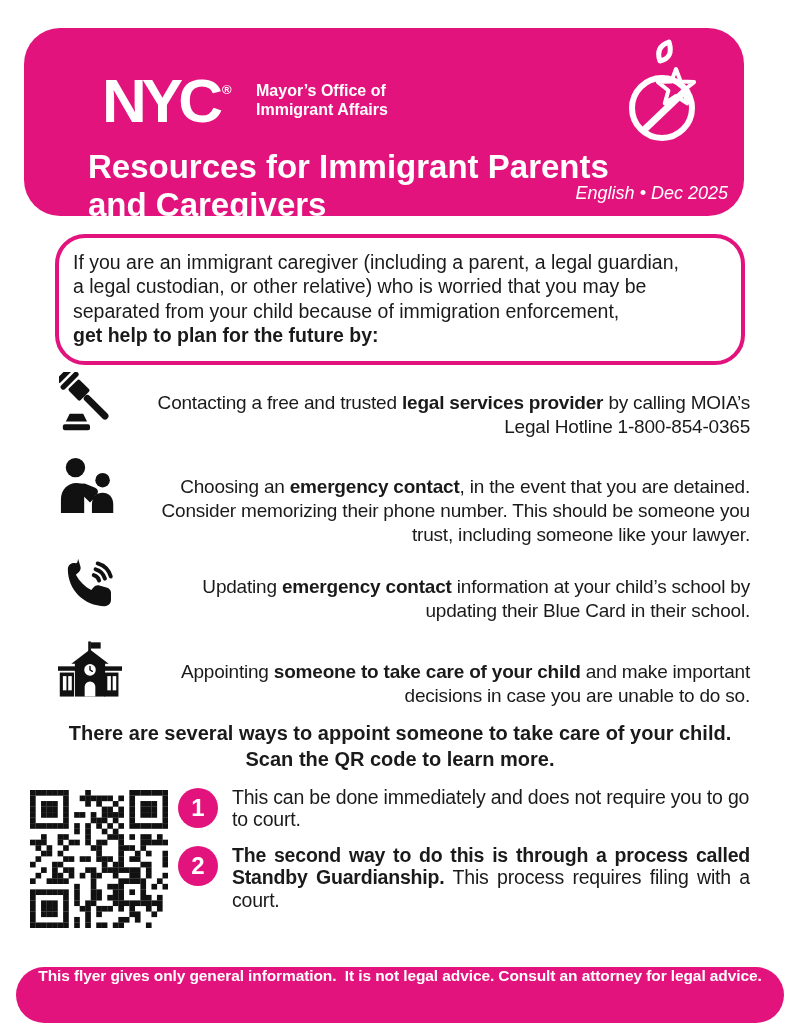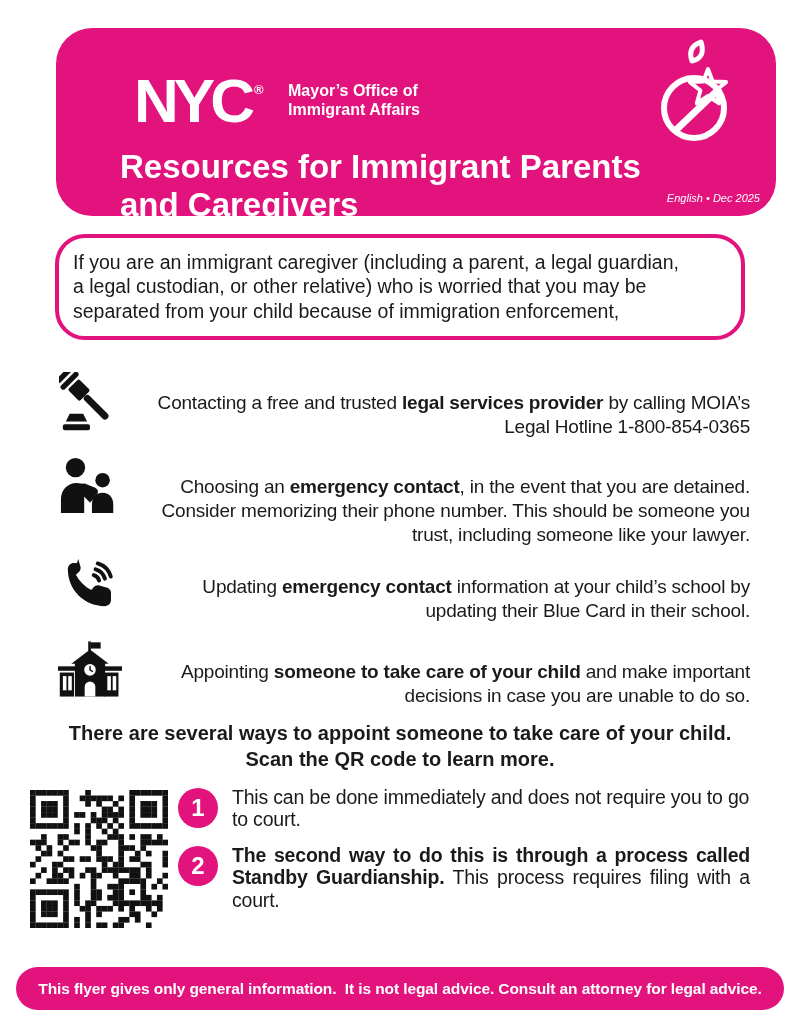--- a/index.html
+++ b/index.html
@@ -4,29 +4,29 @@
 <style>
   :root{
     --pink:#E3137D;
     --ink:#1A1A1A;
   }
   *{box-sizing:border-box;}
   body{margin:0;background:#fff;font-family:"Liberation Sans", sans-serif;color:var(--ink);}
   .page{position:relative;width:800px;height:1035px;background:#fff;overflow:hidden;}
 
   
-  .header{position:absolute;left:56px;top:28px;width:720px;height:188px;
+  .header{position:absolute;left:24px;top:28px;width:720px;height:188px;
     background:var(--pink);border-radius:36px;color:#fff;}
   .nyc-logo{position:absolute;left:78px;top:42px;font-size:62px;font-weight:bold;
     letter-spacing:-5px;line-height:1;}
   .nyc-logo sup{font-size:13px;letter-spacing:0;vertical-align:28px;margin-left:4px;}
   .agency{position:absolute;left:232px;top:54px;font-size:16px;font-weight:bold;line-height:1.18;}
   .torch{position:absolute;right:36px;top:8px;}
   .hero-title{position:absolute;left:64px;top:120px;font-size:33px;font-weight:bold;line-height:1.16;}
-  .hero-meta{position:absolute;right:16px;bottom:12px;font-style:italic;font-size:11px;}
+  .hero-meta{position:absolute;right:16px;bottom:12px;font-style:italic;font-size:18px;}
 
   
   .intro{position:absolute;left:55px;top:234px;width:690px;border:4px solid var(--pink);
     border-radius:30px;padding:12px 14px 13px;text-align:left;font-size:19.5px;line-height:1.25;}
   .intro .bold-line{font-weight:bold;}
 
   
   .action-item{position:absolute;left:58px;width:692px;display:flex;align-items:flex-start;text-align:right;}
   .action-icon{width:64px;flex:none;display:flex;justify-content:center;margin-right:28px;}
   .action-text{font-size:19px;line-height:1.26;width:600px;letter-spacing:-0.2px;}
@@ -41,22 +41,22 @@
   .step + .step{margin-top:13px;}
   .badge{width:40px;height:40px;border-radius:50%;background:var(--pink);color:#fff;
     font-weight:bold;font-size:24px;display:flex;align-items:center;justify-content:center;
     flex:none;margin-top:2px;}
   .step-text{margin-left:14px;width:518px;font-size:19.5px;line-height:1.15;letter-spacing:-0.2px;}
   .step-text .jbold{display:block;text-align:justify;font-weight:bold;}
   .step-text .jpara{text-align:justify;}
   .step-text .jpara b{font-weight:bold;}
 
   
-  .footer{position:absolute;left:16px;top:967px;width:768px;height:43px;background:var(--pink);
-    border-radius:28px;display:flex;align-items:center;justify-content:center;}
+  .footer{position:absolute;left:16px;top:967px;width:768px;height:56px;background:var(--pink);
+    border-radius:28px;display:flex;justify-content:center;}
   .footer span{color:#fff;font-weight:bold;font-size:15.5px;white-space:nowrap;letter-spacing:-0.1px;}
 
   svg{display:block;}
 </style>
 </head>
 <body>
 
 <div class="page">
 
   <div class="header">
@@ -77,20 +77,21 @@
       <div>Resources for Immigrant Parents</div>
       <div>and Caregivers</div>
     </div>
     <div class="hero-meta">English • Dec 2025</div>
   </div>
 
   <div class="intro">
     <div>If you are an immigrant caregiver (including a parent, a legal guardian,</div>
     <div>a legal custodian, or other relative) who is worried that you may be</div>
     <div>separated from your child because of immigration enforcement,</div>
+    <div class="bold-line">get help to plan for the future by:</div>
   </div>
 
   <div class="action-item ai-1">
     <div class="action-icon">
       <svg width="62" height="62" viewBox="0 0 64 64" fill="#111">
         <g transform="translate(21 19) rotate(-45)">
           <rect x="-10" y="-25" width="20" height="5.5" rx="2.7"></rect>
           <rect x="-12" y="-17" width="24" height="5.5" rx="2.7"></rect>
           <rect x="-8" y="-9" width="16" height="17" rx="2"></rect>
           <rect x="-3.6" y="8" width="7.2" height="33" rx="3.6"></rect>

